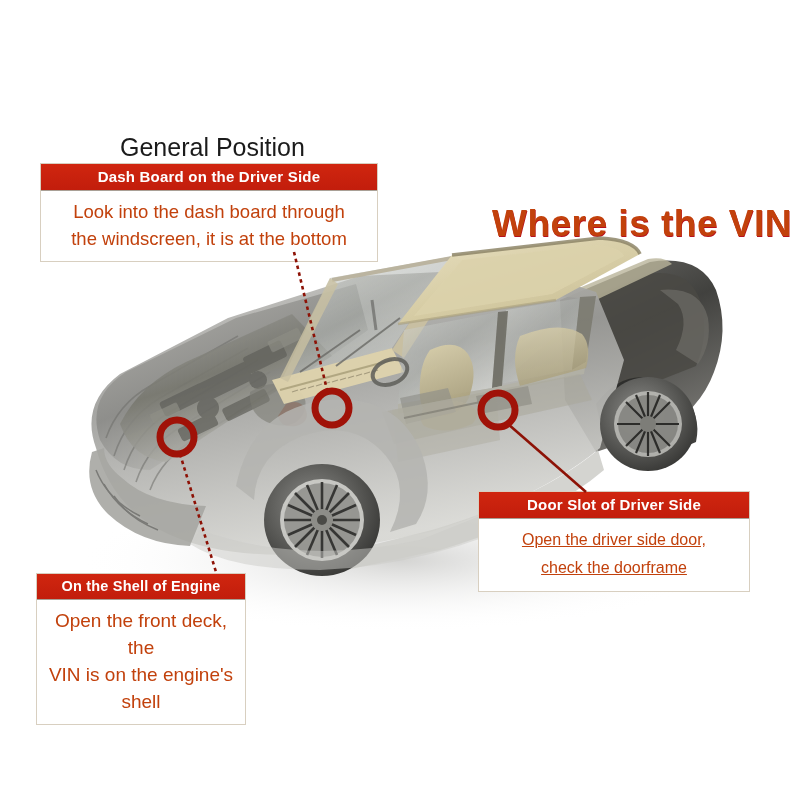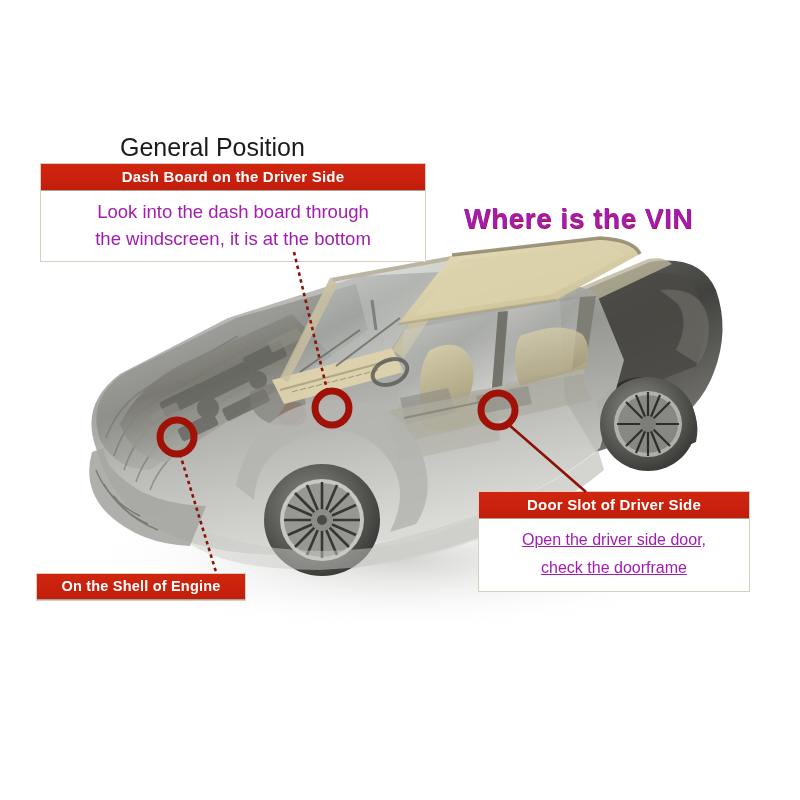--- a/index.html
+++ b/index.html
@@ -42,25 +42,25 @@
     left: 104px;
     top: 133px;
     font-size: 25px;
     color: #1b1b1b;
     letter-spacing: 0px;
     white-space: nowrap;
     margin-left: 16px;
   }
   #where-vin {
     position: absolute;
-    left: 464px;
+    left: 492px;
     top: 203px;
-    font-size: 28px;
+    font-size: 37px;
     font-weight: bold;
-    color: #a21caf;
+    color: #c2410c;
     letter-spacing: 0.5px;
     white-space: nowrap;
     text-shadow: 0.5px 0.5px 0 #b8101c;
   }
 
   
   .callout {
     position: absolute;
     background: #ffffff;
     border: 1px solid #d8cfc0;
@@ -73,32 +73,32 @@
     color: #ffffff;
     font-weight: bold;
     font-size: 15px;
     text-align: center;
     padding: 4px 6px 5px 6px;
     letter-spacing: 0.2px;
     white-space: nowrap;
     border-bottom: 1px solid #a9a096;
   }
   .callout .c-body {
-    color: #a21caf;
+    color: #c2410c;
     font-size: 19px;
     line-height: 26px;
     text-align: center;
     padding: 7px 8px 9px 8px;
     white-space: pre-line;
   }
 
   #callout-dash {
     left: 40px;
     top: 163px;
-    width: 386px;
+    width: 338px;
   }
   #callout-dash .c-body { font-size: 18.5px; line-height: 27px; }
 
   #callout-door {
     left: 478px;
     top: 491px;
     width: 272px;
   }
   #callout-door .c-body { font-size: 16px; line-height: 28px; text-decoration: underline; }
 
@@ -373,15 +373,17 @@
   </div>
 
   <div class="callout" id="callout-door">
     <div class="c-head">Door Slot of Driver Side</div>
     <div class="c-body">Open the driver side door,
 check the doorframe</div>
   </div>
 
   <div class="callout" id="callout-engine">
     <div class="c-head">On the Shell of Engine</div>
+    <div class="c-body">Open the front deck, the
+VIN is on the engine's shell</div>
   </div>
 
 </div>
 
 </body></html>

